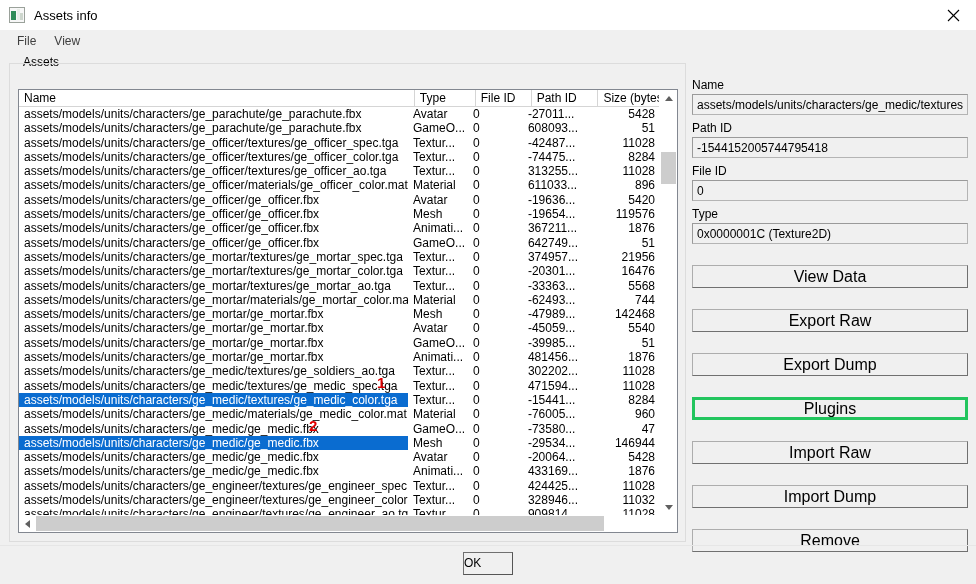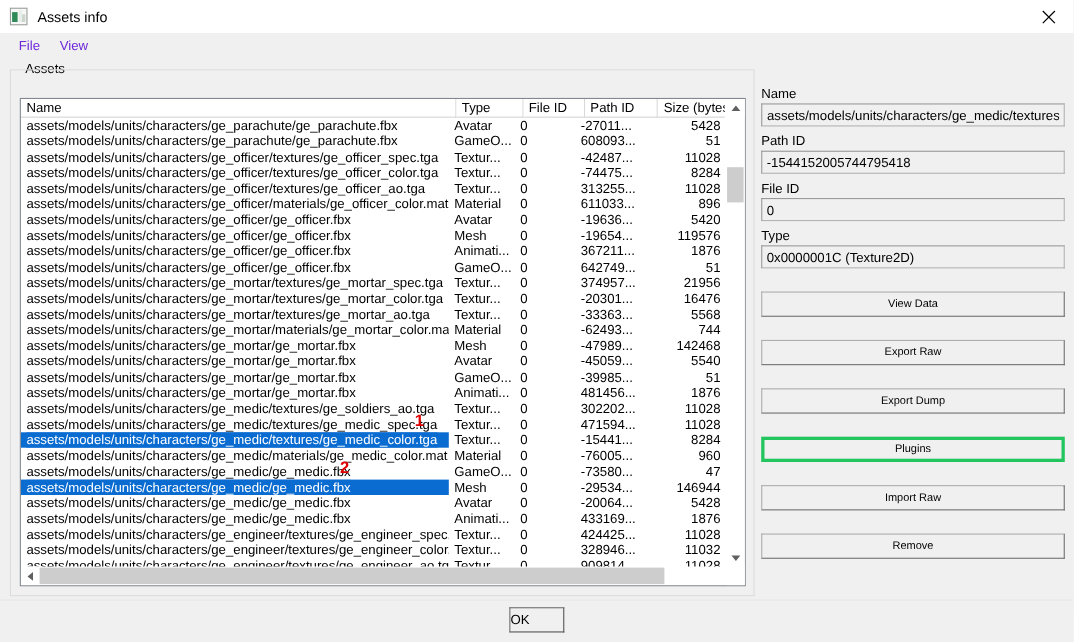--- a/index.html
+++ b/index.html
@@ -66,21 +66,21 @@
   .menubar {
     height: 22px;
     background: #f0f0f0;
     display: flex;
     align-items: center;
     padding-left: 8px;
   }
   .menu-item {
     padding: 2px 9px;
     font-size: 12px;
-    color: #6d28d9;
+    color: #404040;
     cursor: default;
   }
   
   .groupbox {
     position: absolute;
     left: 9px; top: 55px;
     width: 677px; height: 487px;
   }
   .group-label {
     position: absolute;
@@ -287,21 +287,21 @@
     display: block;
     width: 276px;
     height: 23px;
     margin-top: 21px;
     box-sizing: border-box;
     background: #f0f0f0;
     border: 1px solid #adadad;
     border-bottom-color: #707070;
     border-right-color: #707070;
     font-family: "Liberation Sans", sans-serif;
-    font-size: 10px;
+    font-size: 16px;
     color: #000;
     cursor: default;
     text-align: center;
     line-height: 21px;
   }
   .btn.highlight {
     border: 3px solid #22c55e;
     line-height: 17px;
   }
   
@@ -610,19 +610,20 @@
     <div class="field-label">File ID</div>
     <input class="field-input" type="text" readonly="" value="0" style="">
     <div class="field-label">Type</div>
     <input class="field-input" type="text" readonly="" value="0x0000001C (Texture2D)" style="">
 
     <div class="btn">View Data</div>
     <div class="btn">Export Raw</div>
     <div class="btn">Export Dump</div>
     <div class="btn highlight">Plugins</div>
     <div class="btn">Import Raw</div>
+    <div class="btn">Import Dump</div>
     <div class="btn">Remove</div>
   </div>
 
   <div class="bottom-sep"></div>
   <div class="ok-btn">OK</div>
 
 </div>
 
 </body></html>

